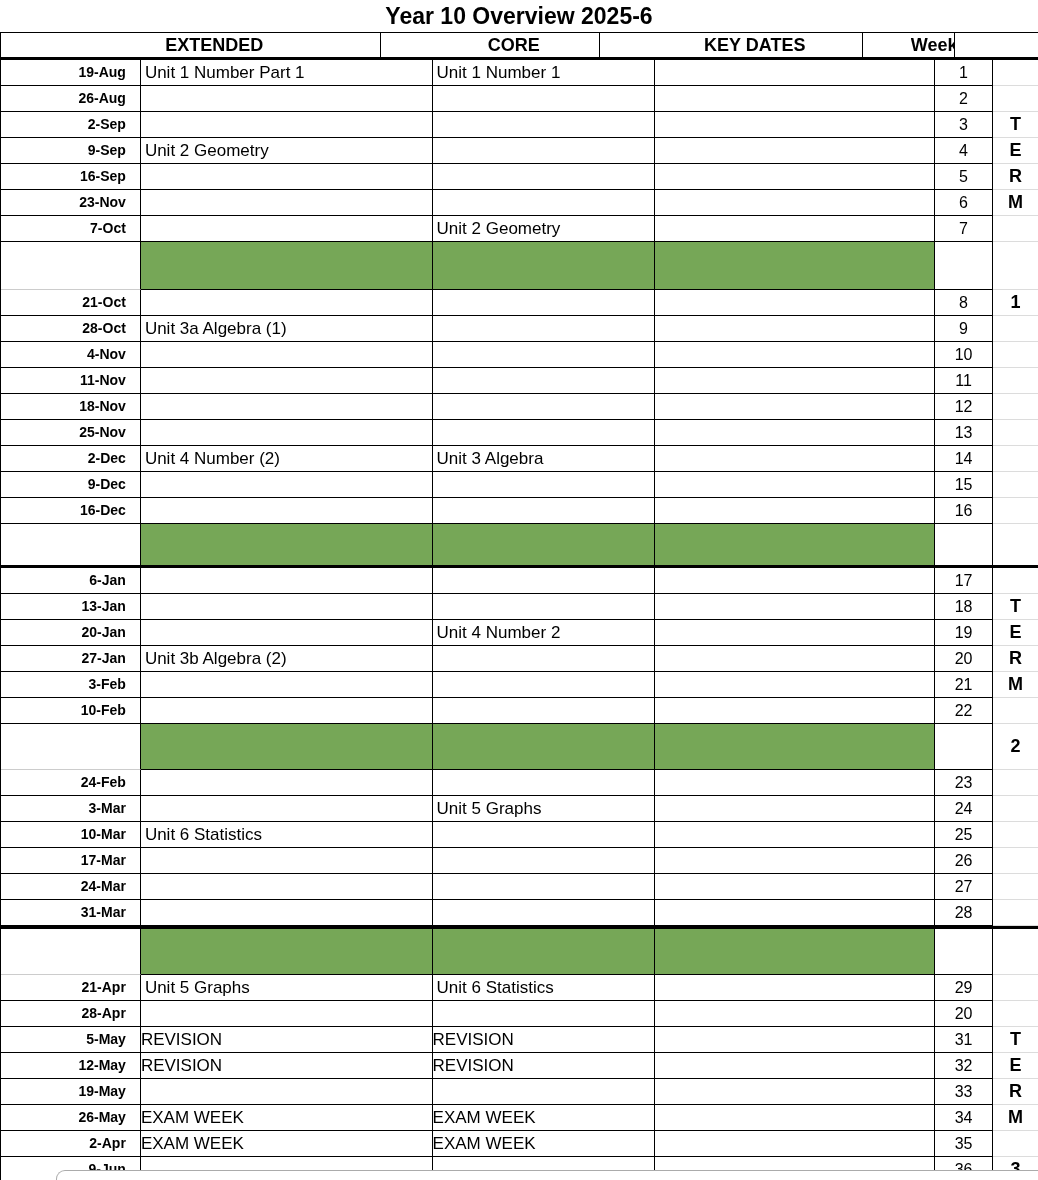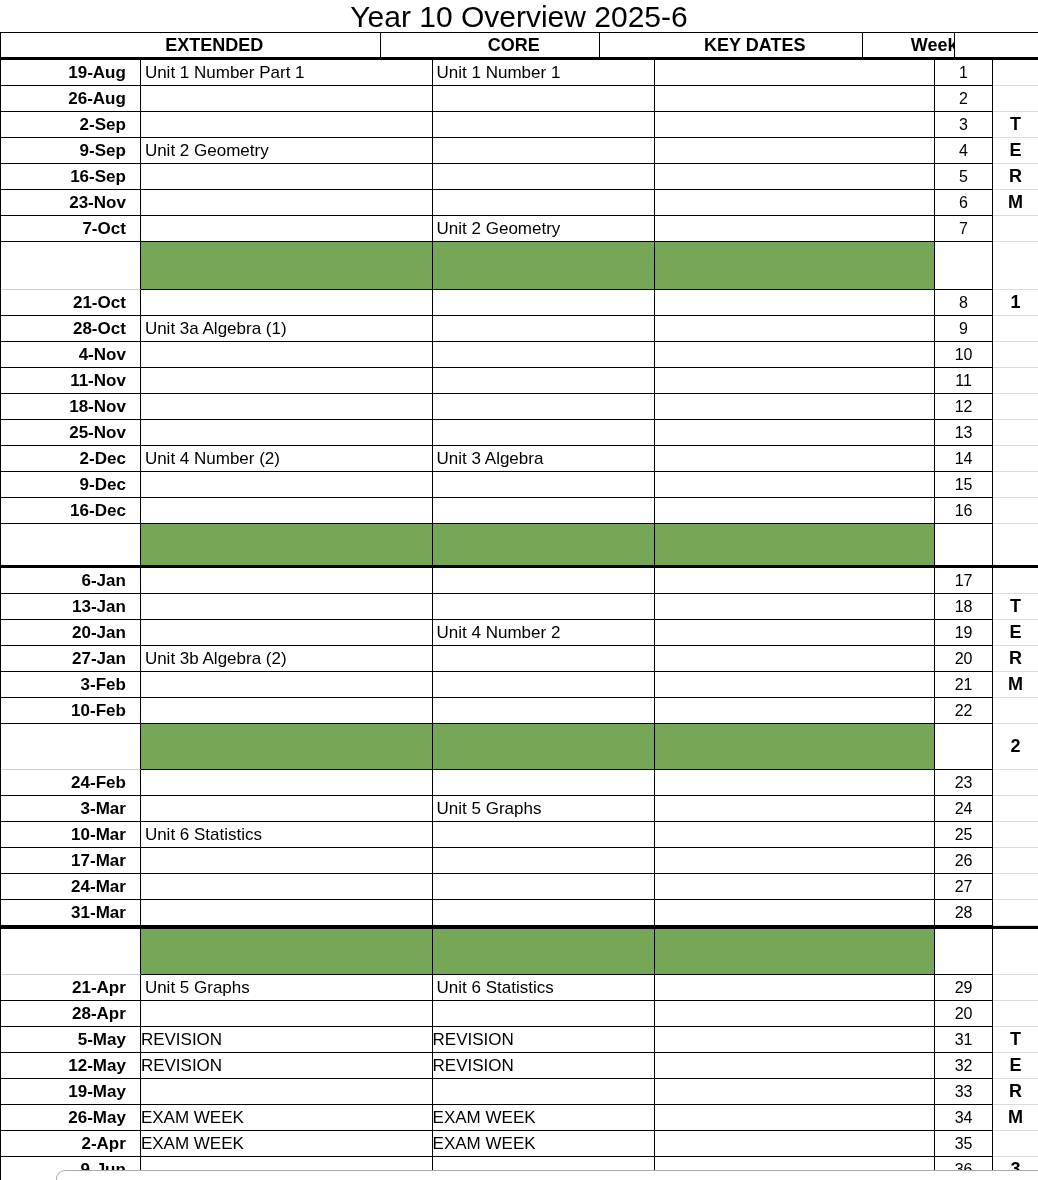--- a/index.html
+++ b/index.html
@@ -1,39 +1,39 @@
 <!DOCTYPE html>
 <html><head>
 <meta charset="utf-8">
 <style>
   html,body{margin:0;padding:0}
   body{
     width:1038px;height:1180px;overflow:hidden;background:#fff;position:relative;
     font-family:"Liberation Sans",sans-serif;color:#000;
   }
   .title{
-    height:32px;line-height:33px;text-align:center;font-weight:normal;font-size:30px;
+    height:32px;line-height:33px;text-align:center;font-weight:bold;font-size:23px;
   }
   .grid{width:1038px}
   .row{display:flex;box-sizing:border-box;border-left:1px solid #000;width:1038px}
   .header-row{
     height:28px;border-top:1px solid #000;border-bottom:3px solid #000;
   }
   .header-row .cell{
     border-bottom:none;font-weight:bold;font-size:18px;text-align:center;line-height:24px;
     padding:0;
     margin-left:48px;
   }
   .week-row{height:26px}
   .cell{
     box-sizing:border-box;height:100%;
     border-right:1px solid #000;border-bottom:1px solid #000;
     overflow:hidden;white-space:nowrap;font-size:17px;line-height:25px;
   }
-  .c-date{width:140px;font-weight:bold;font-size:17px;text-align:right;padding-right:14px}
+  .c-date{width:140px;font-weight:bold;font-size:14px;text-align:right;padding-right:14px}
   .c-merged{width:432px}
   .c-ext{width:292px;padding-left:4px}
   .c-core{width:223px;padding-left:4px}
   .c-key{width:280px}
   .c-week{width:58px;text-align:center;font-size:16px}
   .c-term{
     width:45px;border-right:none;border-bottom:1px solid #dcdcdc;
     text-align:center;font-weight:bold;font-size:18px;
   }
   .center{padding-left:0}

